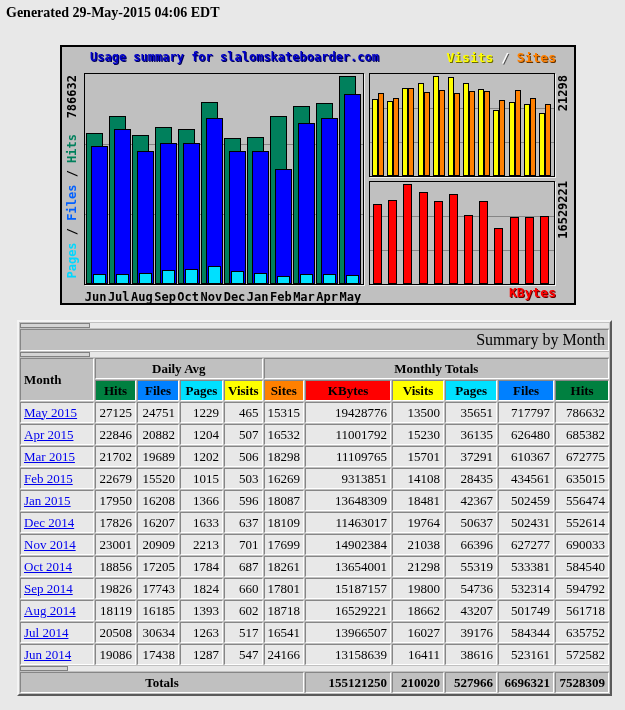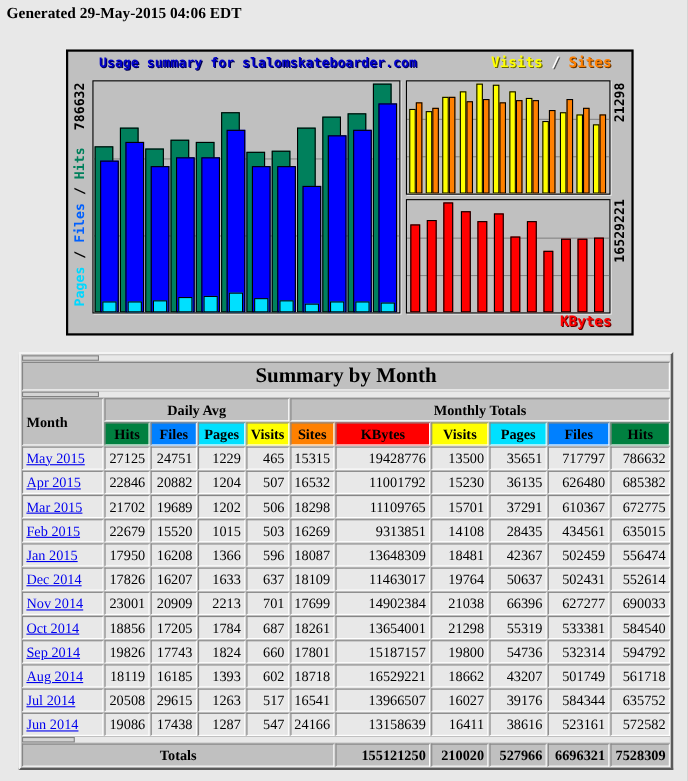--- a/index.html
+++ b/index.html
@@ -68,21 +68,21 @@
   table.summary{
     border-collapse:separate;border-spacing:1px;
     background:#c0c0c0;
     border:2px solid;border-color:#f4f4f4 #5a5a5a #5a5a5a #f4f4f4;
     font-family:"Liberation Serif", serif;font-size:13px;color:#000;
   }
   table.summary th, table.summary td{
     border:1px solid;border-color:#868686 #ffffff #ffffff #868686;
     padding:1px 3px;height:17px;
   }
-  .title-cell{background:#c0c0c0;font-size:19px;font-weight:bold;text-align:center;height:20px;}
+  .title-cell{background:#c0c0c0;font-size:16px;font-weight:normal;text-align:right;height:20px;}
   .grp-cell{background:#c0c0c0;font-weight:bold;text-align:center;}
   .month-h{background:#c0c0c0;font-weight:bold;text-align:left;vertical-align:middle;}
   .colhdr{font-weight:bold;text-align:center;color:#000;}
   td.num{background:#e8e8e8;text-align:right;}
   td.mon{background:#e8e8e8;text-align:left;}
   td.mon a{color:#0000ee;text-decoration:underline;}
   .totals-label{background:#c0c0c0;font-weight:bold;text-align:center;}
   td.tot{background:#c0c0c0;font-weight:bold;text-align:right;}
   tr.seprow td{
     border:none;background:#e8e8e8;padding:0;height:5px;line-height:0;
@@ -187,20 +187,21 @@
         <div class="bar" style="left: 64px; width: 9px; height: 83px; background: rgb(255, 0, 0);"></div>
         <div class="bar" style="left: 79px; width: 9px; height: 90px; background: rgb(255, 0, 0);"></div>
         <div class="bar" style="left: 94px; width: 9px; height: 69px; background: rgb(255, 0, 0);"></div>
         <div class="bar" style="left: 109px; width: 9px; height: 83px; background: rgb(255, 0, 0);"></div>
         <div class="bar" style="left: 124px; width: 9px; height: 56px; background: rgb(255, 0, 0);"></div>
         <div class="bar" style="left: 140px; width: 9px; height: 67px; background: rgb(255, 0, 0);"></div>
         <div class="bar" style="left: 155px; width: 9px; height: 67px; background: rgb(255, 0, 0);"></div>
         <div class="bar" style="left: 170px; width: 9px; height: 68px; background: rgb(255, 0, 0);"></div>
       </div>
 
+    <div class="months" id="month-labels"><span>Jun</span><span>Jul</span><span>Aug</span><span>Sep</span><span>Oct</span><span>Nov</span><span>Dec</span><span>Jan</span><span>Feb</span><span>Mar</span><span>Apr</span><span>May</span></div>
     <div class="kblabel">KBytes</div>
   </div>
 </div>
 
 <div class="tbl-wrap">
   <table class="summary">
     <colgroup>
       <col style="width:74px">
         <col style="width:41px">
         <col style="width:42px">
@@ -372,21 +373,21 @@
           <td class="num">18718</td>
           <td class="num">16529221</td>
           <td class="num">18662</td>
           <td class="num">43207</td>
           <td class="num">501749</td>
           <td class="num">561718</td>
         </tr>
         <tr>
           <td class="mon"><a href="#">Jul 2014</a></td>
           <td class="num">20508</td>
-          <td class="num">29615</td>
+          <td class="num">30634</td>
           <td class="num">1263</td>
           <td class="num">517</td>
           <td class="num">16541</td>
           <td class="num">13966507</td>
           <td class="num">16027</td>
           <td class="num">39176</td>
           <td class="num">584344</td>
           <td class="num">635752</td>
         </tr>
         <tr>

